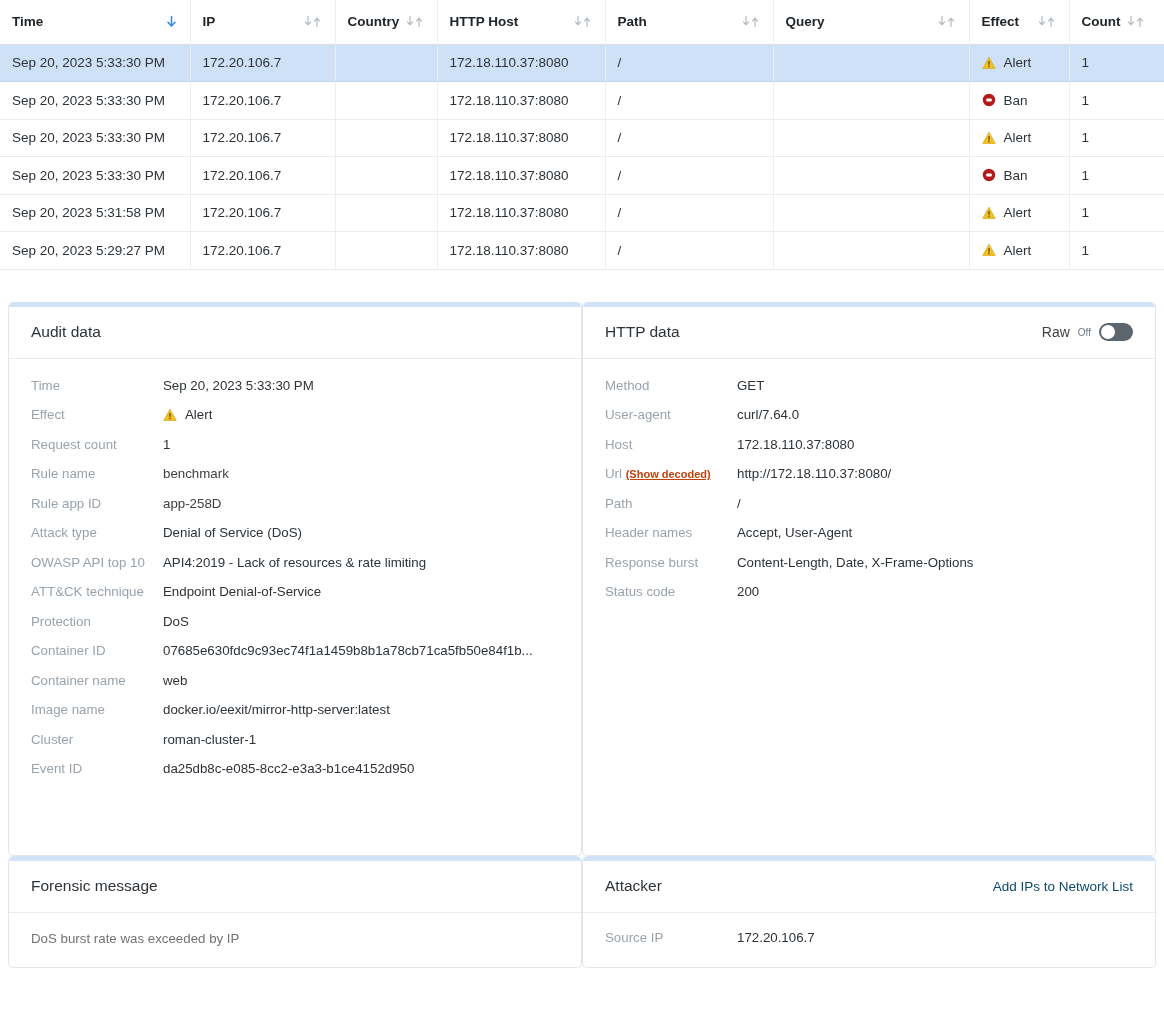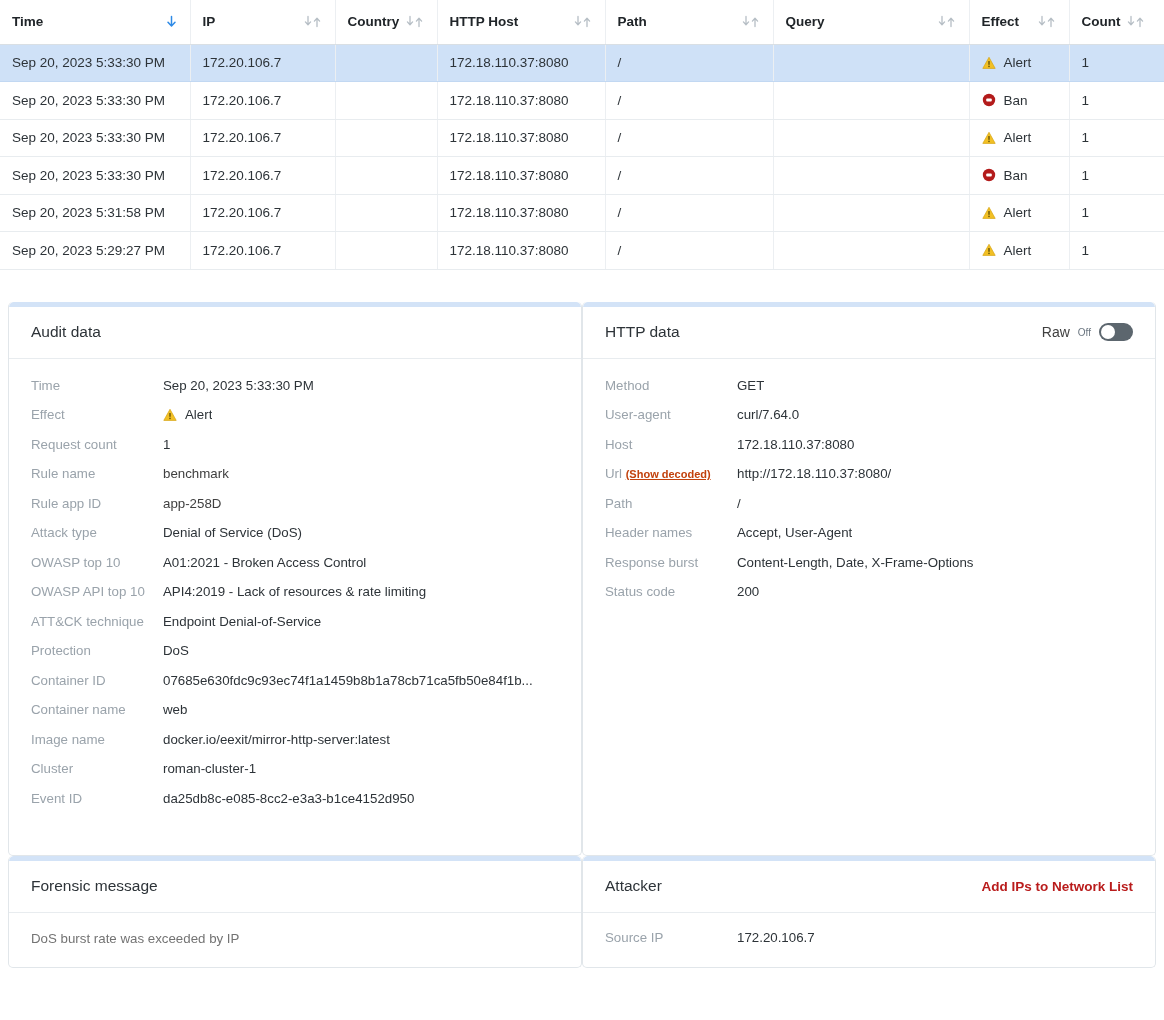--- a/index.html
+++ b/index.html
@@ -113,21 +113,21 @@
   .kv-value {
     color: #2d3338;
     font-size: 13.3px;
     line-height: 18px;
     overflow: hidden;
     text-overflow: ellipsis;
     white-space: nowrap;
   }
   .link { color: #404040; text-decoration: none; }
   .link-sub { color: #c2410c; font-weight: bold; font-size: 11px; margin-top: 12px; }
-  .link-bold { color: #b91c1c; font-weight: bold; font-size: 13.5px; text-decoration: none; }
+  .link-bold { color: #0c4a6e; font-weight: normal; font-size: 13.5px; text-decoration: none; }
   .val-with-icon { display: flex; align-items: center; gap: 8px; }
 
   
   .toggle-wrap { display: flex; align-items: center; gap: 8px; }
   .toggle-label { font-size: 14px; color: #404040; }
   .toggle-state { font-size: 10px; color: #6b7680; }
   .toggle {
     width: 34px; height: 18px;
     background: #5c666e;
     border-radius: 9px;
@@ -412,24 +412,20 @@
       </div>
       <div class="kv">
         <span class="kv-label">Rule app ID</span>
         <a href="#" class="kv-value link">app-258D</a>
       </div>
       <div class="kv">
         <span class="kv-label">Attack type</span>
         <span class="kv-value">Denial of Service (DoS)</span>
       </div>
       <div class="kv">
-        <span class="kv-label">OWASP top 10</span>
-        <span class="kv-value">A01:2021 - Broken Access Control</span>
-      </div>
-      <div class="kv">
         <span class="kv-label">OWASP API top 10</span>
         <span class="kv-value">API4:2019 - Lack of resources &amp; rate limiting</span>
       </div>
       <div class="kv">
         <span class="kv-label">ATT&amp;CK technique</span>
         <span class="kv-value">Endpoint Denial-of-Service</span>
       </div>
       <div class="kv">
         <span class="kv-label">Protection</span>
         <span class="kv-value">DoS</span>

